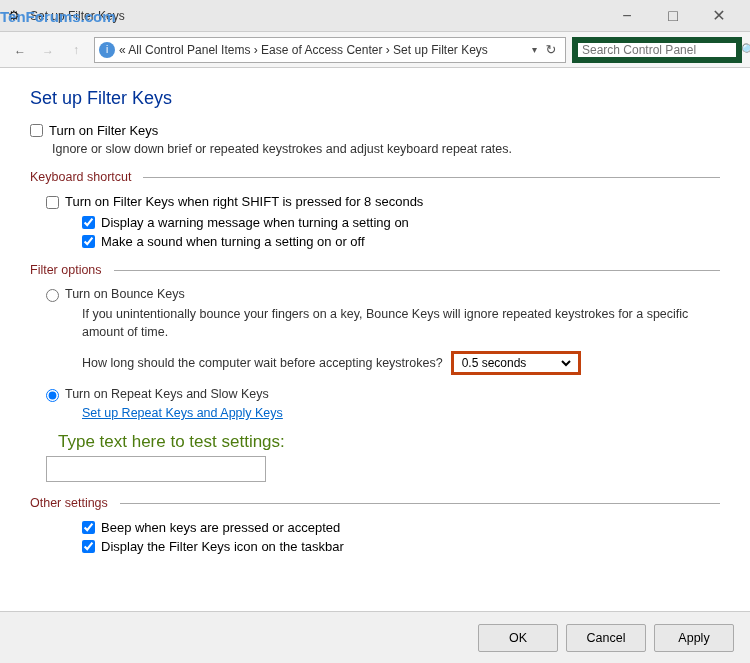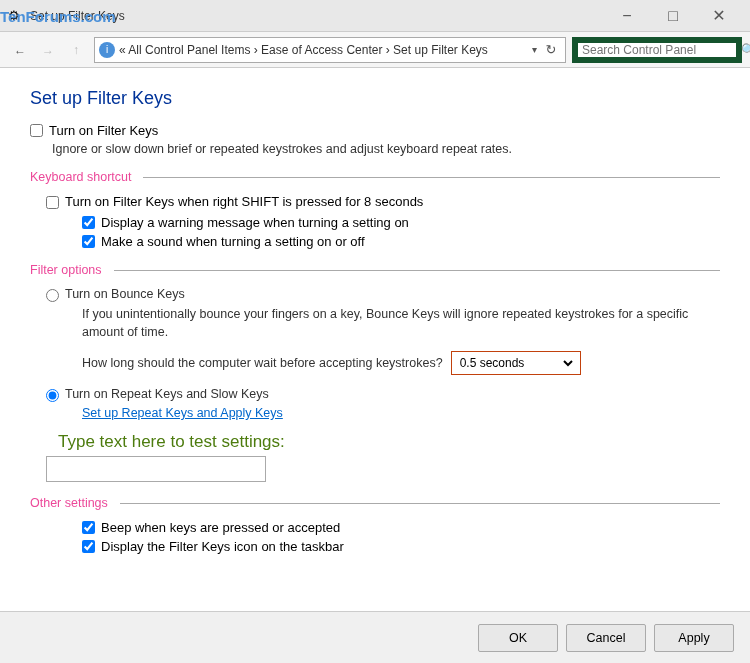--- a/index.html
+++ b/index.html
@@ -191,21 +191,21 @@
 
     .section-label {
       position: relative;
       display: flex;
       align-items: center;
       margin-bottom: 10px;
       margin-top: 4px;
     }
     .section-label span {
       font-size: 12.5px;
-      color: #ec4899;
+      color: #7f1d1d;
       background: #fff;
       padding-right: 6px;
       position: relative;
       z-index: 1;
     }
     .section-line {
       flex: 1;
       height: 1px;
       background: #aaa;
       margin-left: 6px;
@@ -253,21 +253,21 @@
       align-items: center;
       gap: 8px;
       margin-bottom: 12px;
     }
     .howlong-label {
       font-size: 12.5px;
       color: #333;
     }
     .dropdown-select {
       height: 24px;
-      border: 1px solid #c2410c;
+      border: 3px solid #c2410c;
       background: #fff;
       padding: 0 4px;
       font-size: 12px;
       min-width: 130px;
       cursor: pointer;
       display: flex;
       align-items: center;
       justify-content: space-between;
       position: relative;
     }

